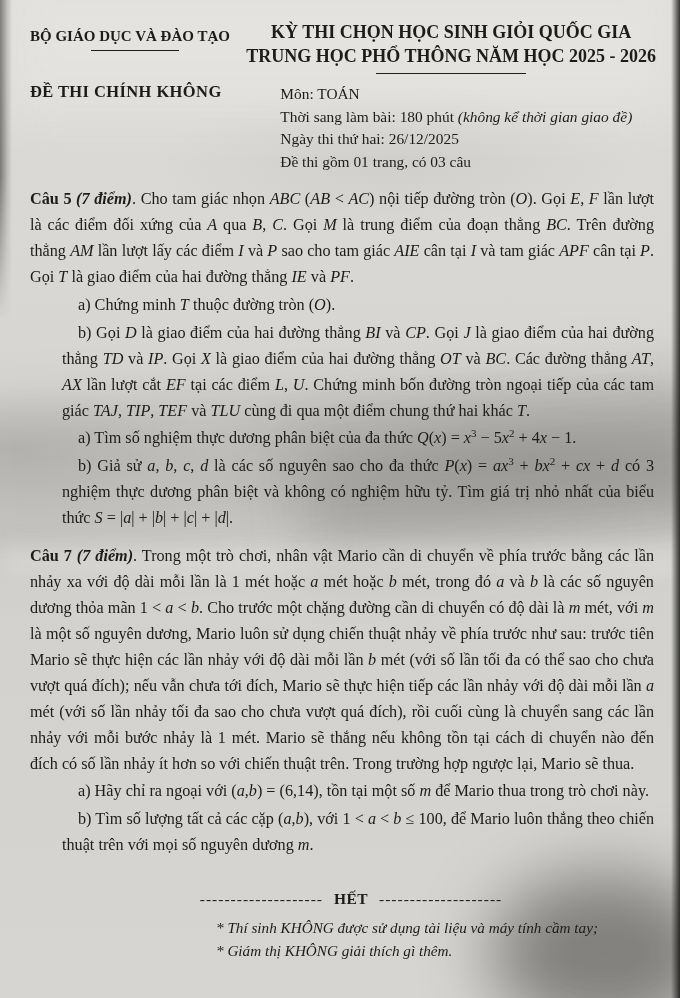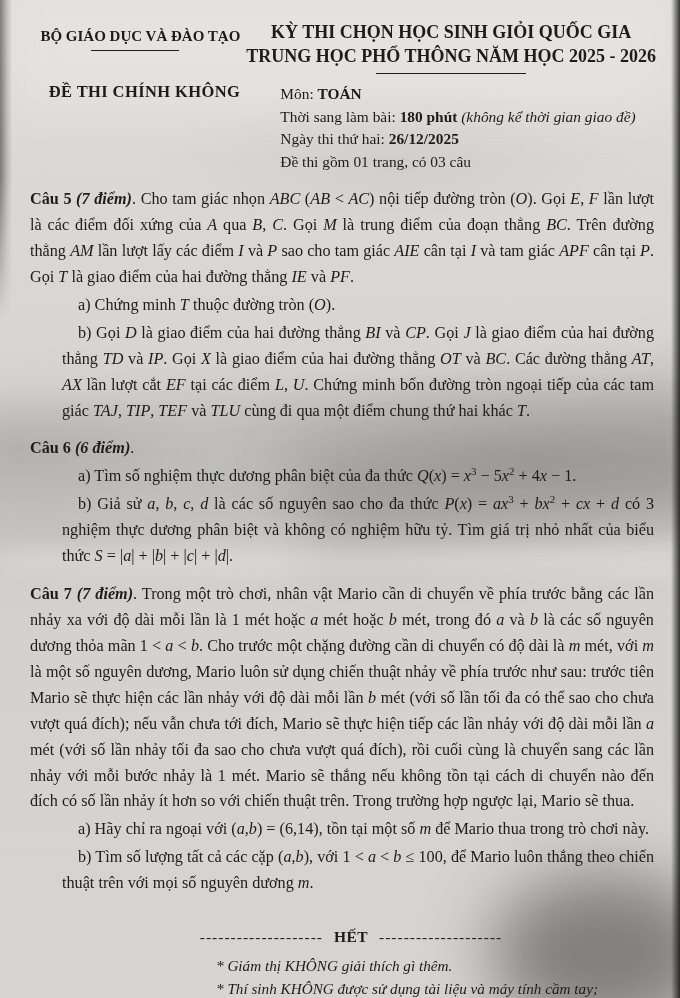--- a/index.html
+++ b/index.html
@@ -27,29 +27,29 @@
     background:linear-gradient(90deg,rgba(28,28,26,0.50),rgba(28,28,26,0.16) 60%,transparent);
     -webkit-mask-image:linear-gradient(180deg,#000 55%,transparent);
     mask-image:linear-gradient(180deg,#000 55%,transparent);pointer-events:none;}
   .edge-right{position:absolute;right:0;top:0;width:9px;height:100%;
     background:linear-gradient(270deg,rgba(20,20,18,0.85),rgba(20,20,18,0.38) 55%,transparent);pointer-events:none;}
 
   .content{position:relative;}
 
   
   .header{display:flex;padding:20px 24px 0 30px;}
-  .h-left{width:218px;text-align:right;padding-top:8px;}
+  .h-left{width:218px;text-align:left;padding-top:8px;}
   .ministry{font-weight:bold;font-size:15px;white-space:nowrap;}
   .rule-sm{width:88px;border-top:1.6px solid #1e1e1c;margin:5px auto 0;}
   .official{margin-top:31px;font-weight:bold;font-size:16.5px;letter-spacing:.4px;white-space:nowrap;}
   .h-right{flex:1;text-align:center;padding-left:6px;}
   .title1,.title2{font-weight:bold;font-size:18px;line-height:1.34;white-space:nowrap;}
   .rule-md{width:150px;border-top:1.6px solid #1e1e1c;margin:5px auto 9px;}
   .info{text-align:left;margin-left:34px;font-size:15.4px;line-height:1.46;margin-top:2px;}
-  .bold{font-weight:bold;}
+  .bold{font-weight:normal;}
   .ital{font-style:italic;}
 
   
   .bodytext{padding:14px 26px 0 30px;font-size:16.2px;line-height:1.6;text-align:justify;}
   .para{margin:0 0 2px;}
   .part{text-indent:16px;margin-left:32px;}
   .q-gap{margin-top:12px;}
   .run-b{font-weight:bold;}
   .run-i{font-style:italic;}
   .run-bi{font-weight:bold;font-style:italic;}
@@ -101,33 +101,32 @@
           <div class="info-line">Đề thi gồm 01 trang, có 03 câu</div>
         </div>
       </div>
     </div>
 
     <div class="bodytext">
       <p class="para"><span class="run-b">Câu 5 </span><span class="run-bi">(7 điểm)</span><span>. Cho tam giác nhọn </span><span class="run-i">ABC</span><span> (</span><span class="run-i">AB</span><span> &lt; </span><span class="run-i">AC</span><span>) nội tiếp đường tròn (</span><span class="run-i">O</span><span>). Gọi </span><span class="run-i">E</span><span>, </span><span class="run-i">F</span><span> lần lượt là các điểm đối xứng của </span><span class="run-i">A</span><span> qua </span><span class="run-i">B</span><span>, </span><span class="run-i">C</span><span>. Gọi </span><span class="run-i">M</span><span> là trung điểm của đoạn thẳng </span><span class="run-i">BC</span><span>. Trên đường thẳng </span><span class="run-i">AM</span><span> lần lượt lấy các điểm </span><span class="run-i">I</span><span> và </span><span class="run-i">P</span><span> sao cho tam giác </span><span class="run-i">AIE</span><span> cân tại </span><span class="run-i">I</span><span> và tam giác </span><span class="run-i">APF</span><span> cân tại </span><span class="run-i">P</span><span>. Gọi </span><span class="run-i">T</span><span> là giao điểm của hai đường thẳng </span><span class="run-i">IE</span><span> và </span><span class="run-i">PF</span><span>.</span></p>
       <p class="para part"><span>a) Chứng minh </span><span class="run-i">T</span><span> thuộc đường tròn (</span><span class="run-i">O</span><span>).</span></p>
       <p class="para part"><span>b) Gọi </span><span class="run-i">D</span><span> là giao điểm của hai đường thẳng </span><span class="run-i">BI</span><span> và </span><span class="run-i">CP</span><span>. Gọi </span><span class="run-i">J</span><span> là giao điểm của hai đường thẳng </span><span class="run-i">TD</span><span> và </span><span class="run-i">IP</span><span>. Gọi </span><span class="run-i">X</span><span> là giao điểm của hai đường thẳng </span><span class="run-i">OT</span><span> và </span><span class="run-i">BC</span><span>. Các đường thẳng </span><span class="run-i">AT</span><span>, </span><span class="run-i">AX</span><span> lần lượt cắt </span><span class="run-i">EF</span><span> tại các điểm </span><span class="run-i">L</span><span>, </span><span class="run-i">U</span><span>. Chứng minh bốn đường tròn ngoại tiếp của các tam giác </span><span class="run-i">TAJ</span><span>, </span><span class="run-i">TIP</span><span>, </span><span class="run-i">TEF</span><span> và </span><span class="run-i">TLU</span><span> cùng đi qua một điểm chung thứ hai khác </span><span class="run-i">T</span><span>.</span></p>
 
-      <p class="para q-gap"><span class="run-b">Câu 6 </span><span class="run-bi">(6 điểm)</span><span>.</span></p>
       <p class="para part"><span>a) Tìm số nghiệm thực dương phân biệt của đa thức </span><span class="run-i">Q</span><span>(</span><span class="run-i">x</span><span>) = </span><span class="run-i">x</span><sup>3</sup><span> − 5</span><span class="run-i">x</span><sup>2</sup><span> + 4</span><span class="run-i">x</span><span> − 1.</span></p>
       <p class="para part"><span>b) Giả sử </span><span class="run-i">a</span><span>, </span><span class="run-i">b</span><span>, </span><span class="run-i">c</span><span>, </span><span class="run-i">d</span><span> là các số nguyên sao cho đa thức </span><span class="run-i">P</span><span>(</span><span class="run-i">x</span><span>) = </span><span class="run-i">ax</span><sup>3</sup><span> + </span><span class="run-i">bx</span><sup>2</sup><span> + </span><span class="run-i">cx</span><span> + </span><span class="run-i">d</span><span> có 3 nghiệm thực dương phân biệt và không có nghiệm hữu tỷ. Tìm giá trị nhỏ nhất của biểu thức </span><span class="run-i">S</span><span> = |</span><span class="run-i">a</span><span>| + |</span><span class="run-i">b</span><span>| + |</span><span class="run-i">c</span><span>| + |</span><span class="run-i">d</span><span>|.</span></p>
 
       <p class="para q-gap"><span class="run-b">Câu 7 </span><span class="run-bi">(7 điểm)</span><span>. Trong một trò chơi, nhân vật Mario cần di chuyển về phía trước bằng các lần nhảy xa với độ dài mỗi lần là 1 mét hoặc </span><span class="run-i">a</span><span> mét hoặc </span><span class="run-i">b</span><span> mét, trong đó </span><span class="run-i">a</span><span> và </span><span class="run-i">b</span><span> là các số nguyên dương thỏa mãn 1 &lt; </span><span class="run-i">a</span><span> &lt; </span><span class="run-i">b</span><span>. Cho trước một chặng đường cần di chuyển có độ dài là </span><span class="run-i">m</span><span> mét, với </span><span class="run-i">m</span><span> là một số nguyên dương, Mario luôn sử dụng chiến thuật nhảy về phía trước như sau: trước tiên Mario sẽ thực hiện các lần nhảy với độ dài mỗi lần </span><span class="run-i">b</span><span> mét (với số lần tối đa có thể sao cho chưa vượt quá đích); nếu vẫn chưa tới đích, Mario sẽ thực hiện tiếp các lần nhảy với độ dài mỗi lần </span><span class="run-i">a</span><span> mét (với số lần nhảy tối đa sao cho chưa vượt quá đích), rồi cuối cùng là chuyển sang các lần nhảy với mỗi bước nhảy là 1 mét. Mario sẽ thắng nếu không tồn tại cách di chuyển nào đến đích có số lần nhảy ít hơn so với chiến thuật trên. Trong trường hợp ngược lại, Mario sẽ thua.</span></p>
       <p class="para part"><span>a) Hãy chỉ ra ngoại với (</span><span class="run-i">a</span><span>,</span><span class="run-i">b</span><span>) = (6,14), tồn tại một số </span><span class="run-i">m</span><span> để Mario thua trong trò chơi này.</span></p>
       <p class="para part"><span>b) Tìm số lượng tất cả các cặp (</span><span class="run-i">a</span><span>,</span><span class="run-i">b</span><span>), với 1 &lt; </span><span class="run-i">a</span><span> &lt; </span><span class="run-i">b</span><span> ≤ 100, để Mario luôn thắng theo chiến thuật trên với mọi số nguyên dương </span><span class="run-i">m</span><span>.</span></p>
 
       <div class="het-line">
         <span>--------------------</span>
         <span class="het-label">HẾT</span>
         <span>--------------------</span>
       </div>
       <div class="notes">
+        <div class="note">* Thí sinh KHÔNG được sử dụng tài liệu và máy tính cầm tay;</div>
         <div class="note">* Giám thị KHÔNG giải thích gì thêm.</div>
-        <div class="note">* Thí sinh KHÔNG được sử dụng tài liệu và máy tính cầm tay;</div>
       </div>
     </div>
 
   </div>
 </div>
 
 </body></html>

